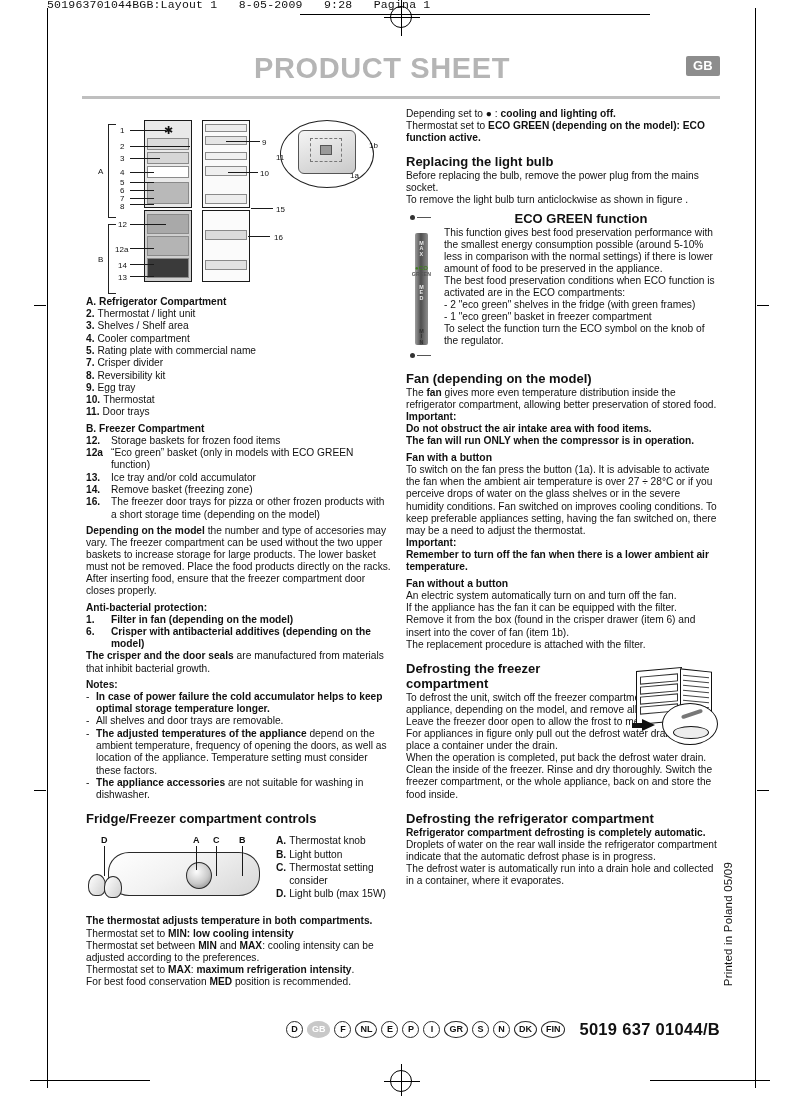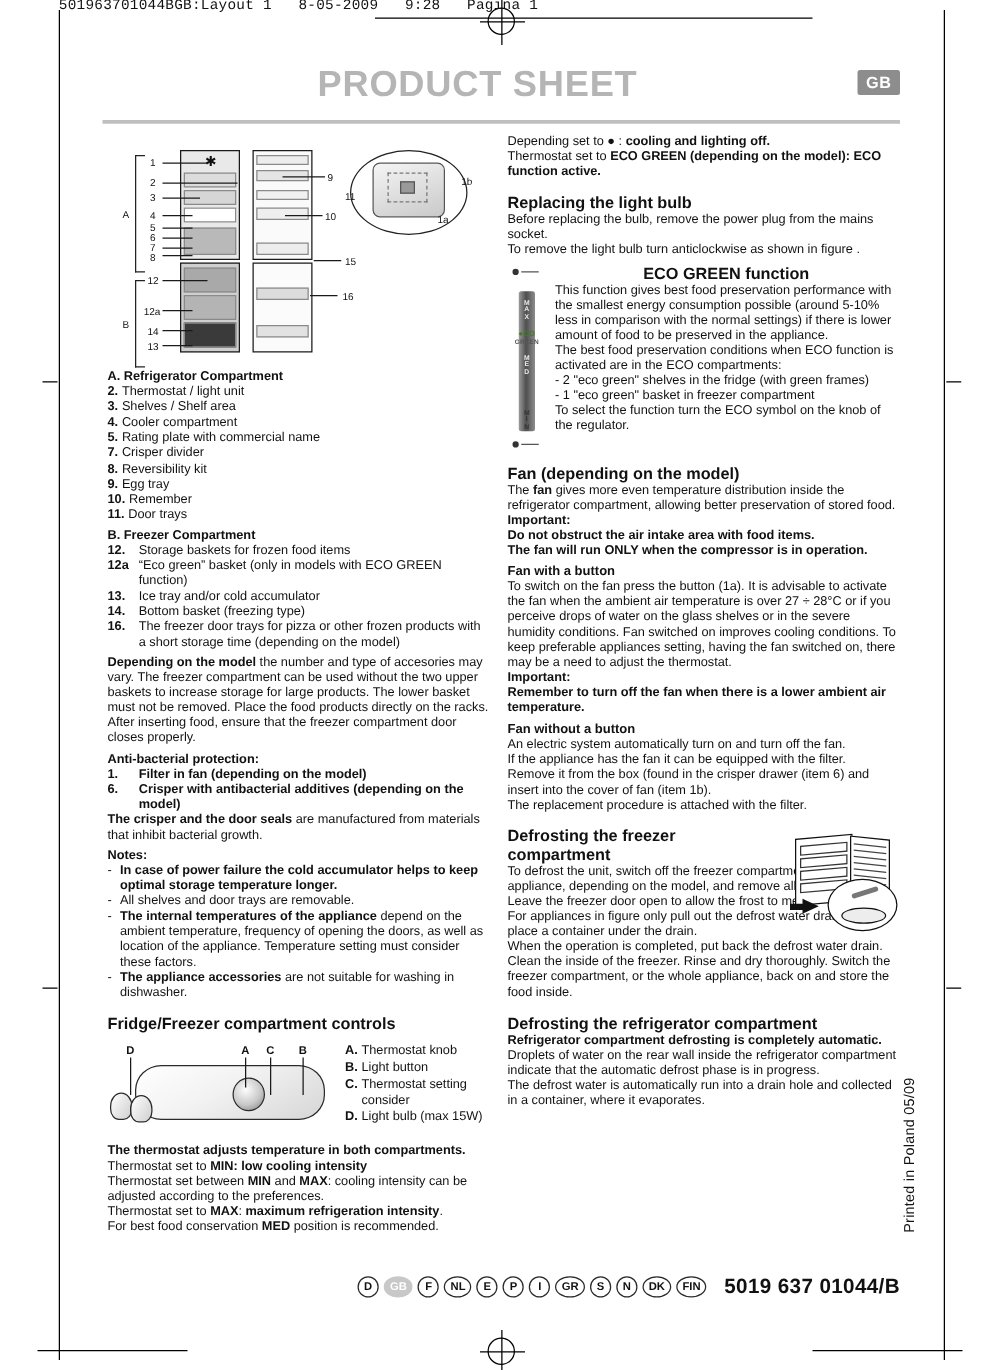--- a/index.html
+++ b/index.html
@@ -520,21 +520,21 @@
       <li>
           <span class="num">8.</span>
           <span class="txt">Reversibility kit</span>
         </li>
       <li>
           <span class="num">9.</span>
           <span class="txt">Egg tray</span>
         </li>
       <li>
           <span class="num">10.</span>
-          <span class="txt">Remember</span>
+          <span class="txt">Thermostat</span>
         </li>
       <li>
           <span class="num">11.</span>
           <span class="txt">Door trays</span>
         </li>
     </ul>
 
     <div class="gap-sm"></div>
 
     <div class="b">B. Freezer Compartment</div>
@@ -546,21 +546,21 @@
       <li class="wide">
           <span class="num">12a</span>
           <span class="txt">“Eco green” basket (only in models with ECO GREEN function)</span>
         </li>
       <li class="wide">
           <span class="num">13.</span>
           <span class="txt">Ice tray and/or cold accumulator</span>
         </li>
       <li class="wide">
           <span class="num">14.</span>
-          <span class="txt">Bottom basket (freezing type)</span>
+          <span class="txt">Remove basket (freezing zone)</span>
         </li>
       <li class="wide" style="text-indent:0;">
           <span class="num">16.</span>
           <span class="txt" style="padding-left:0;">The freezer door trays for pizza or other frozen products with a short storage time (depending on the model)</span>
         </li>
     </ul>
 
     <div class="gap-sm"></div>
 
     <p class="para"><span class="b">Depending on the model</span><span> the number and type of accesories may vary. The freezer compartment can be used without the two upper baskets to increase storage for large products. The lower basket must not be removed. Place the food products directly on the racks. After inserting food, ensure that the freezer compartment door closes properly.</span></p>
@@ -587,21 +587,21 @@
       <li>
           <span class="dash">-</span>
           <span class="txt"><span class="b">In case of power failure the cold accumulator helps to keep optimal storage temperature longer.</span><span></span></span>
         </li>
       <li>
           <span class="dash">-</span>
           <span class="txt"><span class="b"></span><span>All shelves and door trays are removable.</span></span>
         </li>
       <li>
           <span class="dash">-</span>
-          <span class="txt"><span class="b">The internal temperatures of the appliance</span><span> depend on the ambient temperature, frequency of opening the doors, as well as location of the appliance. Temperature setting must consider these factors.</span></span>
+          <span class="txt"><span class="b">The adjusted temperatures of the appliance</span><span> depend on the ambient temperature, frequency of opening the doors, as well as location of the appliance. Temperature setting must consider these factors.</span></span>
         </li>
       <li>
           <span class="dash">-</span>
           <span class="txt"><span class="b">The appliance accessories</span><span> are not suitable for washing in dishwasher.</span></span>
         </li>
     </ul>
 
     <h2 class="sec">Fridge/Freezer compartment controls</h2>
 
     <div class="ctrl-diagram">

